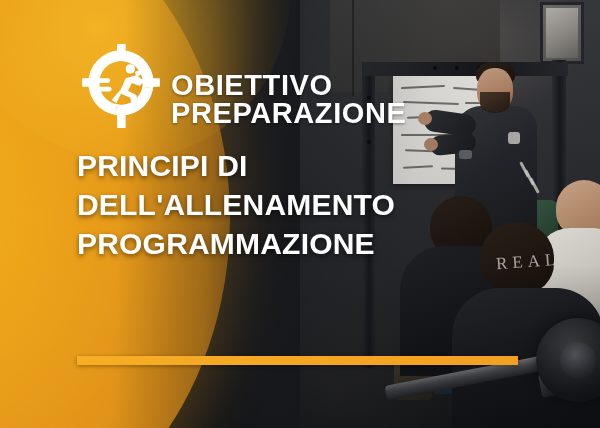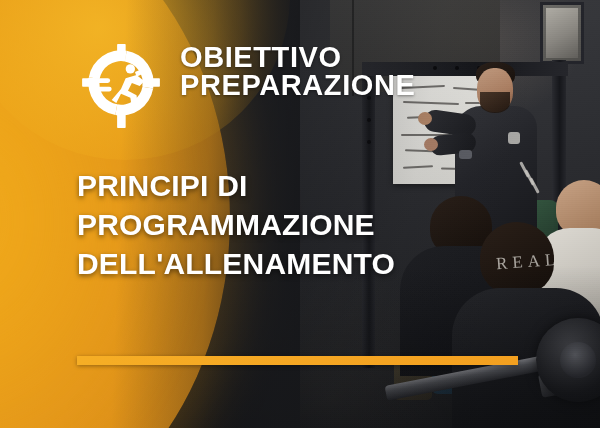--- a/index.html
+++ b/index.html
@@ -235,41 +235,40 @@
     background:radial-gradient(circle at 42% 60%, rgba(244,183,38,.85) 0%, rgba(236,164,26,.45) 52%, rgba(230,155,26,0) 76%);
   }
   .orange-fade {
     position:absolute; left:0; top:0; width:300px; height:428px;
     background:linear-gradient(92deg, rgba(0,0,0,0) 0%, rgba(0,0,0,0) 40%, rgba(22,23,26,.30) 68%, rgba(22,23,26,.72) 88%, rgba(22,23,26,.92) 100%);
   }
 
   
   .logo-lockup {
     position:absolute; left:82px; top:44px;
-    display:flex; align-items:flex-start; gap:20px;
+    display:flex; align-items:flex-end; gap:11px;
   }
   .logo-mark { width:78px; height:84px; flex:0 0 auto; }
   .logo-words {
     display:flex; flex-direction:column;
     line-height:.96;
   }
   .logo-words span {
     color:#ffffff;
     font-weight:bold;
     font-size:29px;
     letter-spacing:.6px;
     white-space:nowrap;
     text-shadow:0 1px 3px rgba(0,0,0,.42);
   }
 
   
   .headline {
     position:absolute; left:77px; top:146px;
     width:470px;
-    margin-top:20px;
   }
   .headline .line {
     display:block;
     color:#ffffff;
     font-weight:bold;
     font-size:30px;
     line-height:39px;
     letter-spacing:.2px;
     white-space:nowrap;
     text-shadow:0 2px 5px rgba(0,0,0,.50);
@@ -387,19 +386,19 @@
       </g>
     </svg>
     <div class="logo-words">
       <span>OBIETTIVO</span>
       <span>PREPARAZIONE</span>
     </div>
   </div>
 
   <div class="headline">
     <span class="line">PRINCIPI DI</span>
+    <span class="line">DELL'ALLENAMENTO</span>
     <span class="line">PROGRAMMAZIONE</span>
-    <span class="line">DELL'ALLENAMENTO</span>
   </div>
 
   <div class="accent-bar"></div>
 
 </div>
 
 </body></html>

